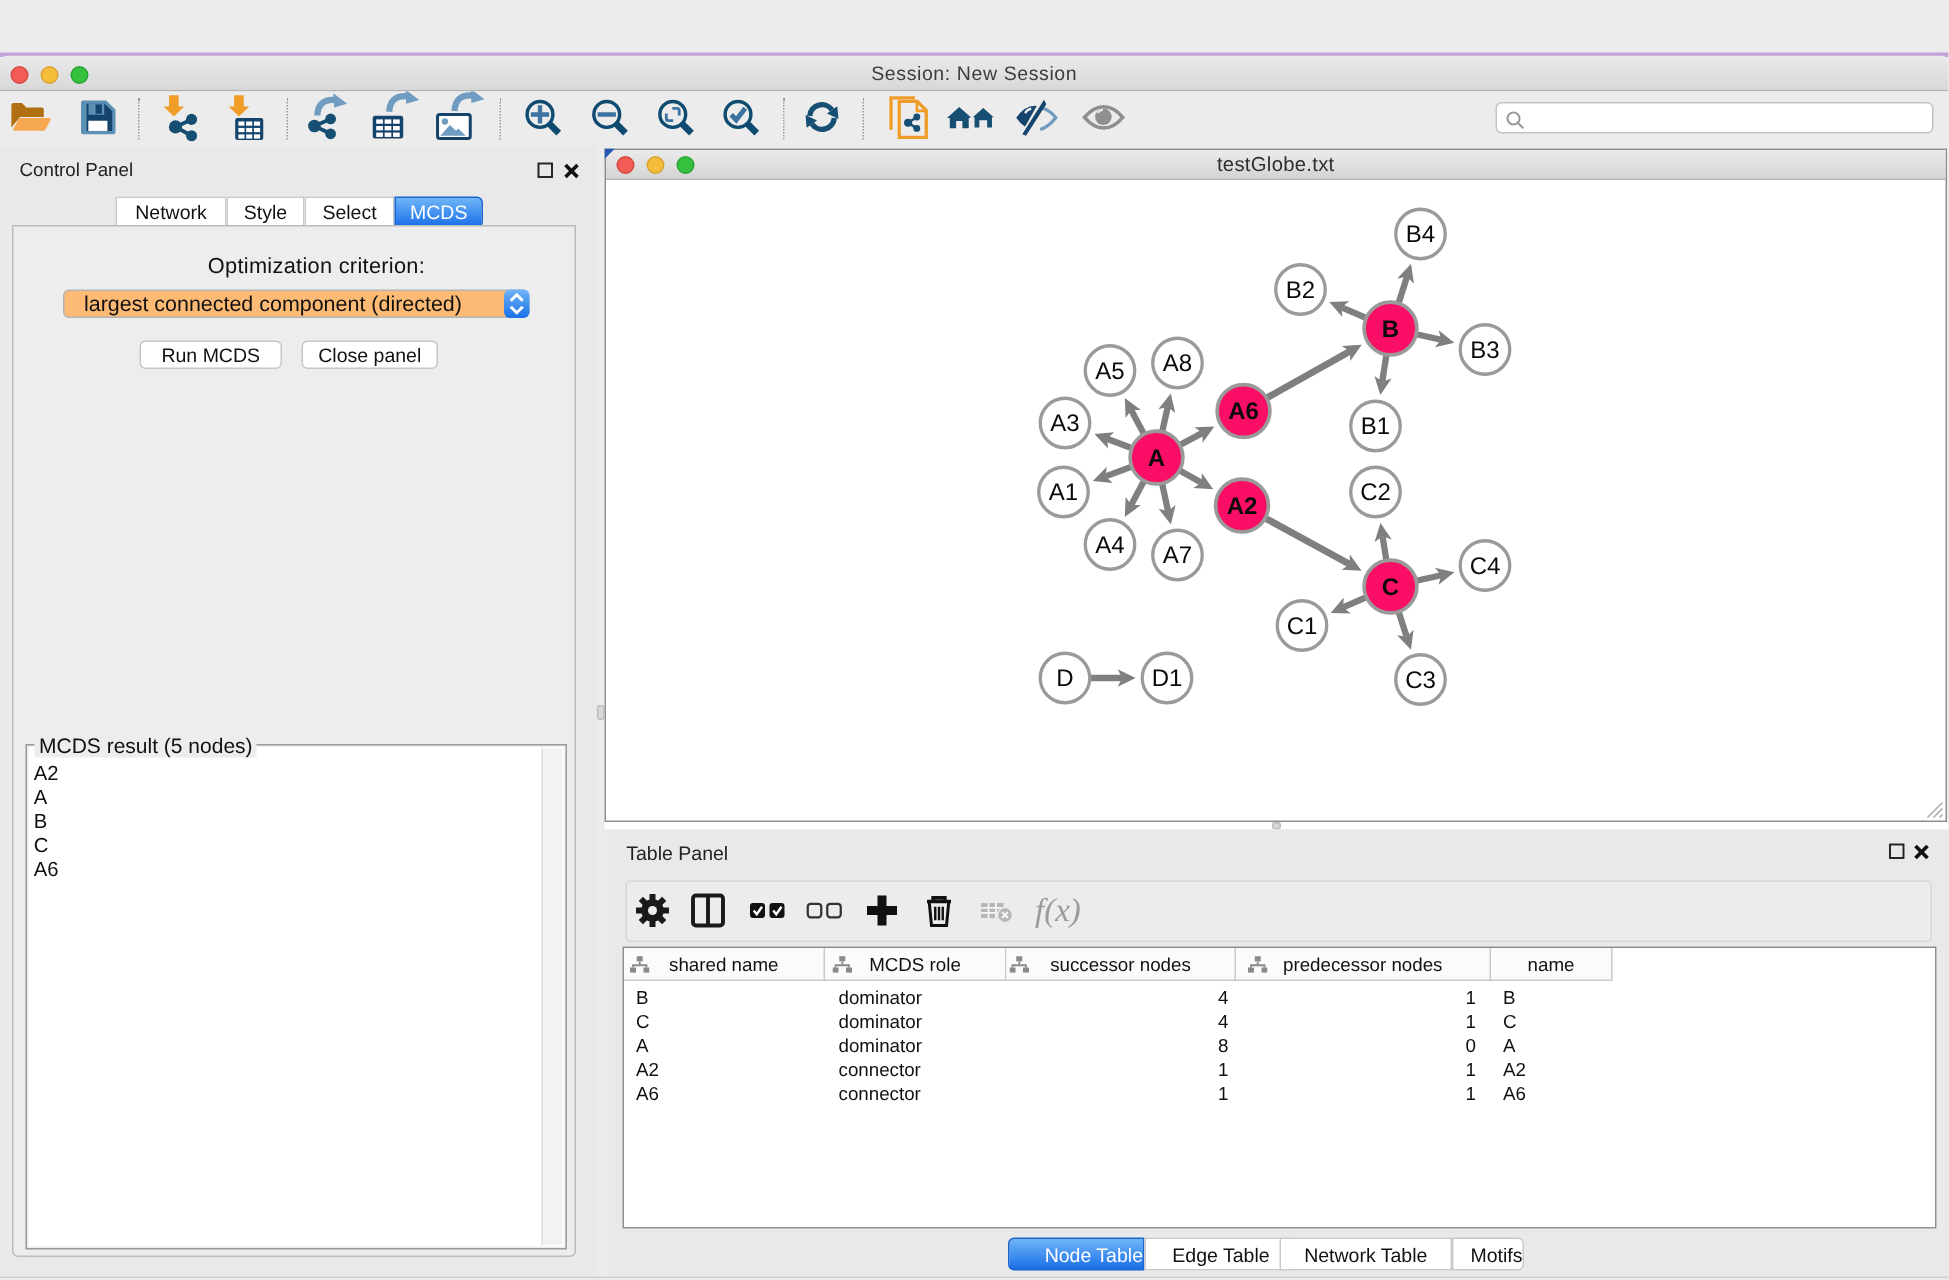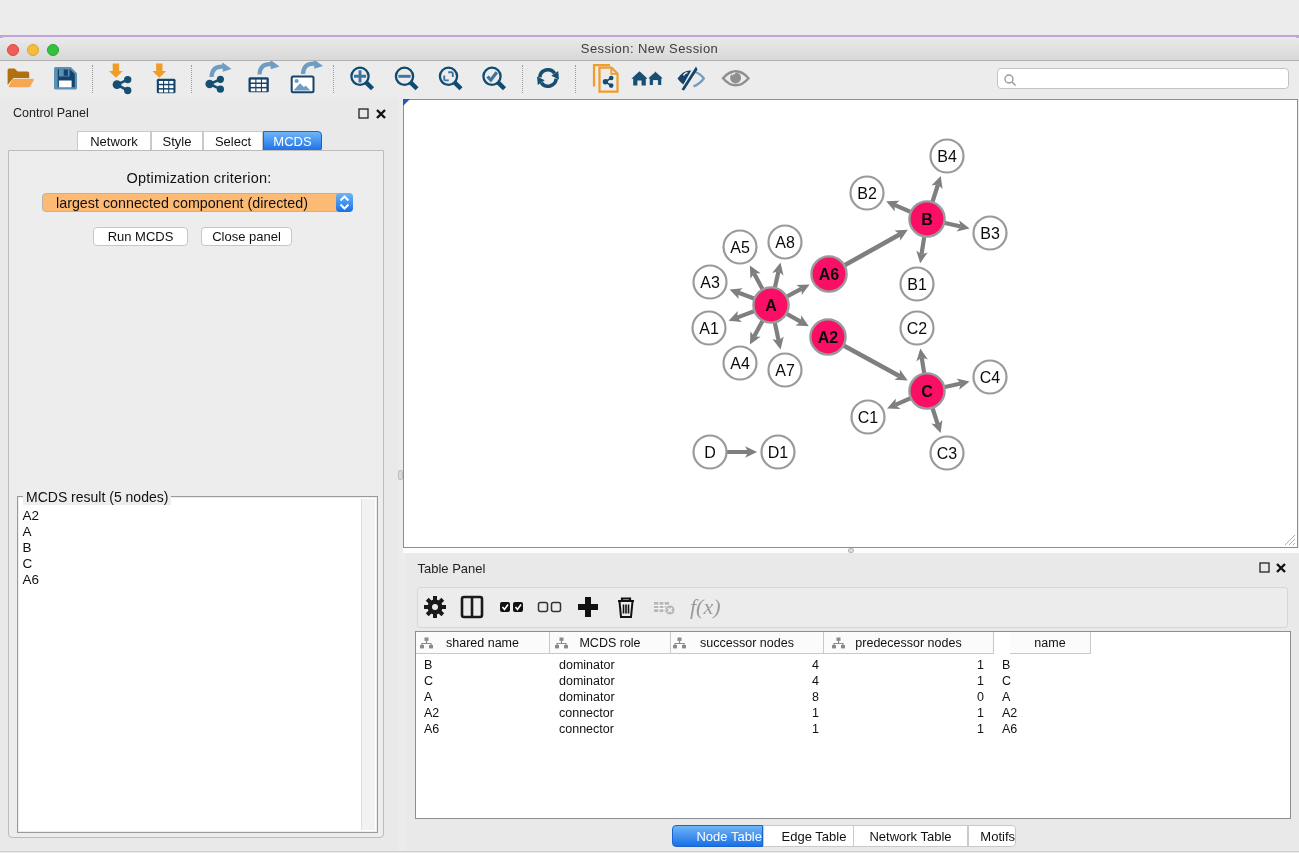--- a/index.html
+++ b/index.html
@@ -31,21 +31,21 @@
 
 #cpanel { left:0; top:62px; width:398px; height:758px; background:#e9e9e9; }
 #cpanel .hdr { position:absolute; left:13px; top:9px; font-size:12.5px; color:#222; }
 .winbtn { position:absolute; top:11px; }
 #cpTabs { position:absolute; left:77px; top:34px; height:21px; }
 .tab { position:absolute; top:0; height:21px; background:#ffffff; border:1px solid #c9c9c9;
   font-size:13px; color:#111; text-align:center; line-height:20px; }
 .tab.sel { background:linear-gradient(#6fb5f7,#1a6fe8); color:#fff; border:1px solid #1a66d0; border-radius:0 4px 4px 0; }
 #cpInner { position:absolute; left:8px; top:53px; width:376px; height:688px; background:#ededed;
   border:1px solid #bcbcbc; border-radius:0 0 4px 4px; }
-#optlabel { position:absolute; left:0; top:73px; width:100%; text-align:center; font-size:14.5px; letter-spacing:0.2px; color:#111; }
+#optlabel { position:absolute; left:12px; top:73px; width:100%; text-align:center; font-size:14.5px; letter-spacing:0.2px; color:#111; }
 #combo { position:absolute; left:42px; top:96px; width:311px; height:19px; background:#fdba74;
   border:1px solid #b4b4b4; border-radius:4px; }
 #combo .ctext { position:absolute; left:13px; top:0.5px; font-size:14.3px; color:#111; }
 #combo .stepper { position:absolute; right:-1px; top:-1px; width:17px; height:19px;
   background:linear-gradient(#6fb5f7,#1a6fe8); border-radius:4px; }
 .btn { position:absolute; height:19px; background:#fff; border:1px solid #c6c6c6; border-radius:4px;
   font-size:13px; color:#111; text-align:center; line-height:18px; }
 #fieldset { position:absolute; left:17px; top:399px; width:361px; height:337px; border:1px solid #9a9a9a; }
 #fieldset .legend { position:absolute; left:5px; top:-8px; background:#ededed; padding:0 3px; font-size:14px; color:#111; }
 #fieldset .list { position:absolute; left:1px; top:1px; right:1px; bottom:1px; background:#fff; padding-top:10px; }
@@ -271,20 +271,26 @@
       <div class="scroll"></div>
     </div>
     <div class="legend">MCDS result (5 nodes)</div>
   </div>
 </div>
 
 <div class="abs" id="netwin">
   <svg style="position:absolute;left:-1px;top:-1px;z-index:6;" width="7" height="7" viewBox="0 0 7 7">
       <path d="M0 0 H7 L0 7 Z" fill="#2458b3"></path>
     </svg>
+  <div id="nettitle">
+    <div class="tl r" style="left:7px;"></div>
+    <div class="tl y" style="left:27px;"></div>
+    <div class="tl g" style="left:47px;"></div>
+    <div class="title">testGlobe.txt</div>
+  </div>
   <svg id="graph" style="position:absolute; left:0; top:21px;" width="893" height="427" viewBox="0 0 893 427">
 <g stroke="#7f7f7f" fill="#7f7f7f">
 <line x1="367.0" y1="184.0" x2="350.1" y2="152.4" stroke-width="4.2"></line>
 <polygon points="345.9,144.4 356.6,152.3 350.1,152.4 346.4,157.7" stroke="none"></polygon>
 <line x1="367.0" y1="184.0" x2="374.5" y2="150.2" stroke-width="4.2"></line>
 <polygon points="376.5,141.4 379.5,154.4 374.5,150.2 368.2,151.9" stroke="none"></polygon>
 <line x1="367.0" y1="184.0" x2="334.0" y2="171.5" stroke-width="4.2"></line>
 <polygon points="325.6,168.4 338.8,167.2 334.0,171.5 334.7,178.0" stroke="none"></polygon>
 <line x1="367.0" y1="184.0" x2="333.0" y2="196.6" stroke-width="4.2"></line>
 <polygon points="324.6,199.7 333.8,190.1 333.0,196.6 337.9,201.0" stroke="none"></polygon>
@@ -428,21 +434,21 @@
 
       <text x="272" y="26" font-family="Liberation Serif, serif" font-style="italic" font-size="22" fill="#9a9a9a">f(x)</text>
     </svg>
   </div>
   <div id="ttable">
     <div id="thdr">
       <div class="th" style="left:0; width:134px;">shared name</div>
       <div class="th" style="left:134px; width:121px;">MCDS role</div>
       <div class="th" style="left:255px; width:153px;">successor nodes</div>
       <div class="th" style="left:408px; width:170px;">predecessor nodes</div>
-      <div class="th" style="left:594px; width:81px; border-right:1px solid #c9c9c9;">name</div>
+      <div class="th" style="left:578px; width:81px; border-right:1px solid #c9c9c9;">name</div>
       <svg class="hico" style="position:absolute;left:4px;top:5px;" width="13" height="13" viewBox="0 0 13 13">
           <g fill="#8a8a8a">
             <rect x="4.5" y="0.5" width="4" height="3.4"></rect>
             <rect x="0" y="8" width="4" height="3.4"></rect>
             <rect x="9" y="8" width="4" height="3.4"></rect>
             <path d="M6.5 4 v2.5 M2 8 V6.5 h9 V8" stroke="#8a8a8a" fill="none" stroke-width="1.2"></path>
           </g>
         </svg>
       <svg class="hico" style="position:absolute;left:139px;top:5px;" width="13" height="13" viewBox="0 0 13 13">
           <g fill="#8a8a8a">

